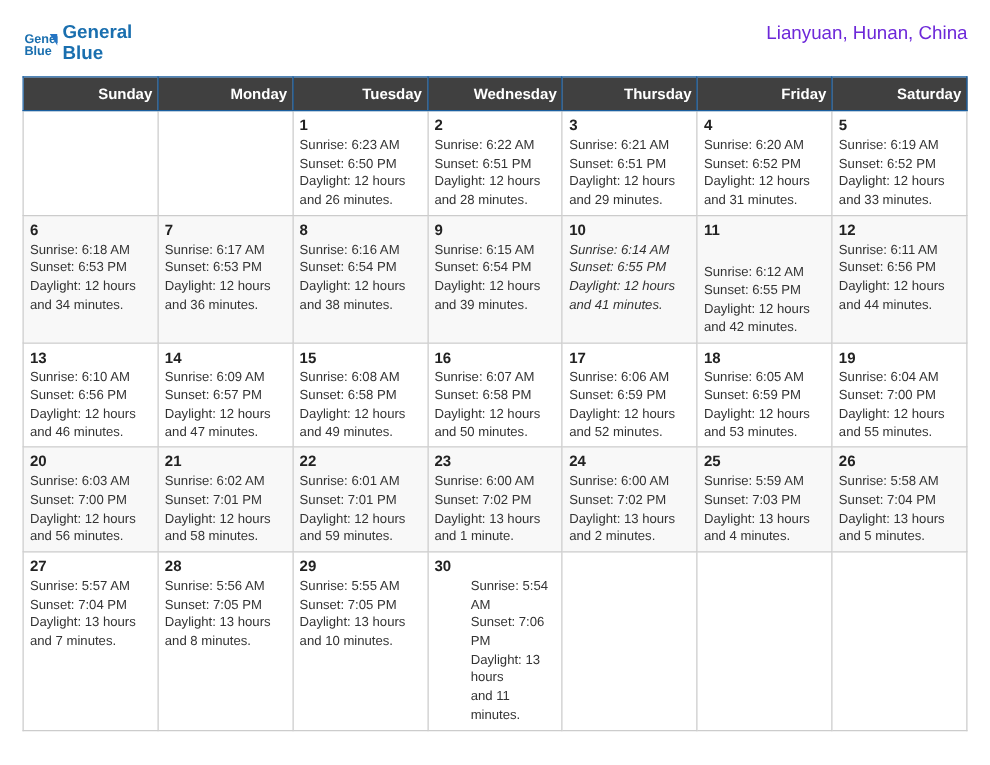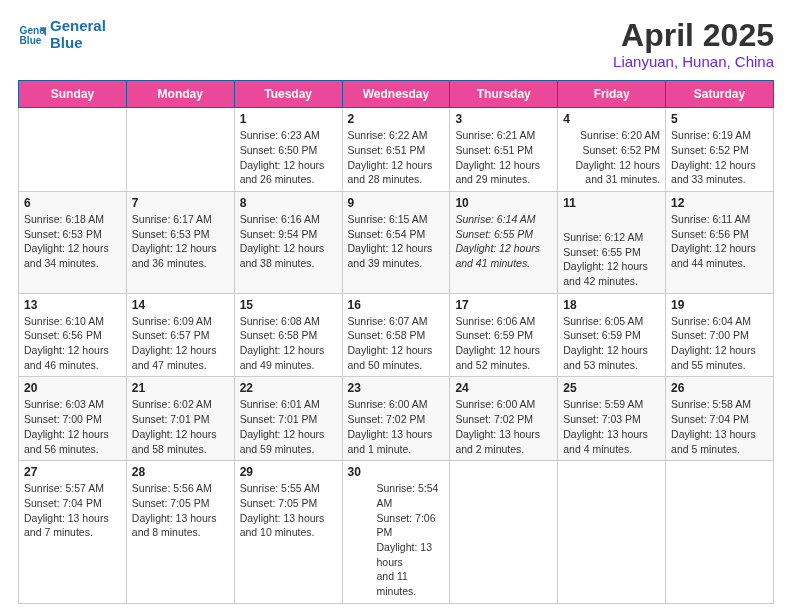--- a/index.html
+++ b/index.html
@@ -53,26 +53,26 @@
       font-size: 15px;
       color: #6d28d9;
       font-weight: normal;
     }
     .calendar {
       width: 100%;
       border-collapse: collapse;
       font-size: 11px;
     }
     .calendar thead th {
-      background: #ec4899;
+      background: #404040;
       color: #fff;
       font-weight: bold;
       font-size: 12px;
       padding: 6px 4px;
-      text-align: center;
+      text-align: right;
       border: 1px solid #1a5fa0;
     }
     .calendar tbody td {
       vertical-align: top;
       border: 1px solid #ccc;
       padding: 4px 5px;
       background: #fff;
       width: 14.28%;
       min-height: 80px;
     }
@@ -108,21 +108,20 @@
         <polygon points="28,8 36,8 36,20" fill="#2575c4"></polygon>
       </svg>
       <div>
         <div class="logo-text">
           <span>General</span><br>
           <span>Blue</span>
         </div>
       </div>
     </div>
     <div class="title-block">
-      <h1>April 2025</h1>
       <h2>Lianyuan, Hunan, China</h2>
     </div>
   </div>
 
   <table class="calendar">
     <thead>
       <tr>
       <th>Sunday</th>
           <th>Monday</th>
           <th>Tuesday</th>
@@ -152,21 +151,21 @@
           </td>
           <td>
             <span class="day-num">3</span>
             <div class="day-info" style="white-space: pre-line;">Sunrise: 6:21 AM
 Sunset: 6:51 PM
 Daylight: 12 hours
 and 29 minutes.</div>
           </td>
           <td>
             <span class="day-num">4</span>
-            <div class="day-info" style="white-space: pre-line; text-align: right;">Sunrise: 6:20 AM
+            <div class="day-info" style="white-space: pre-line;">Sunrise: 6:20 AM
 Sunset: 6:52 PM
 Daylight: 12 hours
 and 31 minutes.</div>
           </td>
           <td>
             <span class="day-num">5</span>
             <div class="day-info" style="white-space: pre-line;">Sunrise: 6:19 AM
 Sunset: 6:52 PM
 Daylight: 12 hours
 and 33 minutes.</div>
@@ -183,21 +182,21 @@
           <td>
             <span class="day-num">7</span>
             <div class="day-info" style="white-space: pre-line;">Sunrise: 6:17 AM
 Sunset: 6:53 PM
 Daylight: 12 hours
 and 36 minutes.</div>
           </td>
           <td>
             <span class="day-num">8</span>
             <div class="day-info" style="white-space: pre-line;">Sunrise: 6:16 AM
-Sunset: 9:54 PM
+Sunset: 6:54 PM
 Daylight: 12 hours
 and 38 minutes.</div>
           </td>
           <td>
             <span class="day-num">9</span>
             <div class="day-info" style="white-space: pre-line;">Sunrise: 6:15 AM
 Sunset: 6:54 PM
 Daylight: 12 hours
 and 39 minutes.</div>
           </td>

